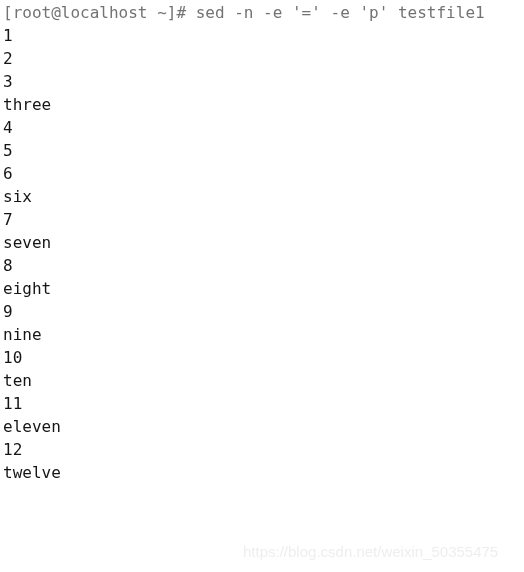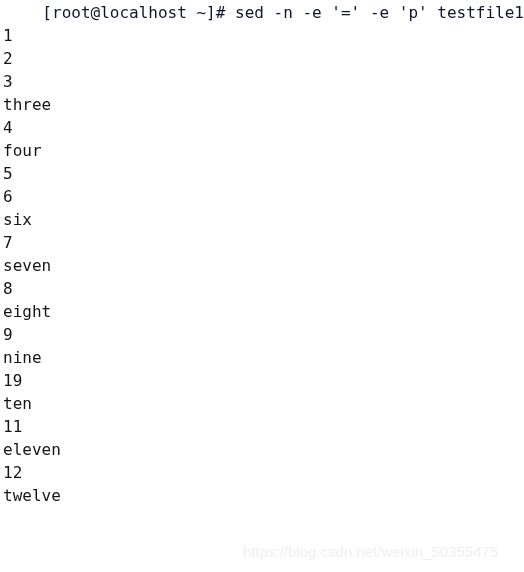--- a/index.html
+++ b/index.html
@@ -32,22 +32,21 @@
   .term-line {
     font-family: "DejaVu Sans Mono", "Liberation Mono", monospace;
     font-size: 16px;
     line-height: 23px;
     height: 23px;
     color: #151515;
     white-space: pre;
     letter-spacing: 0px;
   }
   .term-line.prompt-line {
-    color: #0f172a;
-    text-align: right;
+    color: #737373;
   }
   #watermark {
     position: absolute;
     left: 243px;
     top: 543px;
     font-family: "Liberation Sans", "DejaVu Sans", sans-serif;
     font-size: 15px;
     line-height: 18px;
     color: #eeeeee;
     white-space: pre;
@@ -59,31 +58,30 @@
 <body>
 
 <div id="terminal">
   <div id="terminal-lines">
     <div class="term-line prompt-line">[root@localhost ~]# sed -n -e '=' -e 'p' testfile1</div>
     <div class="term-line">1</div>
     <div class="term-line">2</div>
     <div class="term-line">3</div>
     <div class="term-line">three</div>
     <div class="term-line">4</div>
-    <div class="term-line">four</div>
     <div class="term-line">5</div>
     <div class="term-line">6</div>
     <div class="term-line">six</div>
     <div class="term-line">7</div>
     <div class="term-line">seven</div>
     <div class="term-line">8</div>
     <div class="term-line">eight</div>
     <div class="term-line">9</div>
     <div class="term-line">nine</div>
-    <div class="term-line">19</div>
+    <div class="term-line">10</div>
     <div class="term-line">ten</div>
     <div class="term-line">11</div>
     <div class="term-line">eleven</div>
     <div class="term-line">12</div>
     <div class="term-line">twelve</div>
   </div>
   <div id="watermark">https://blog.csdn.net/weixin_50355475</div>
 </div>
 
 </body></html>

